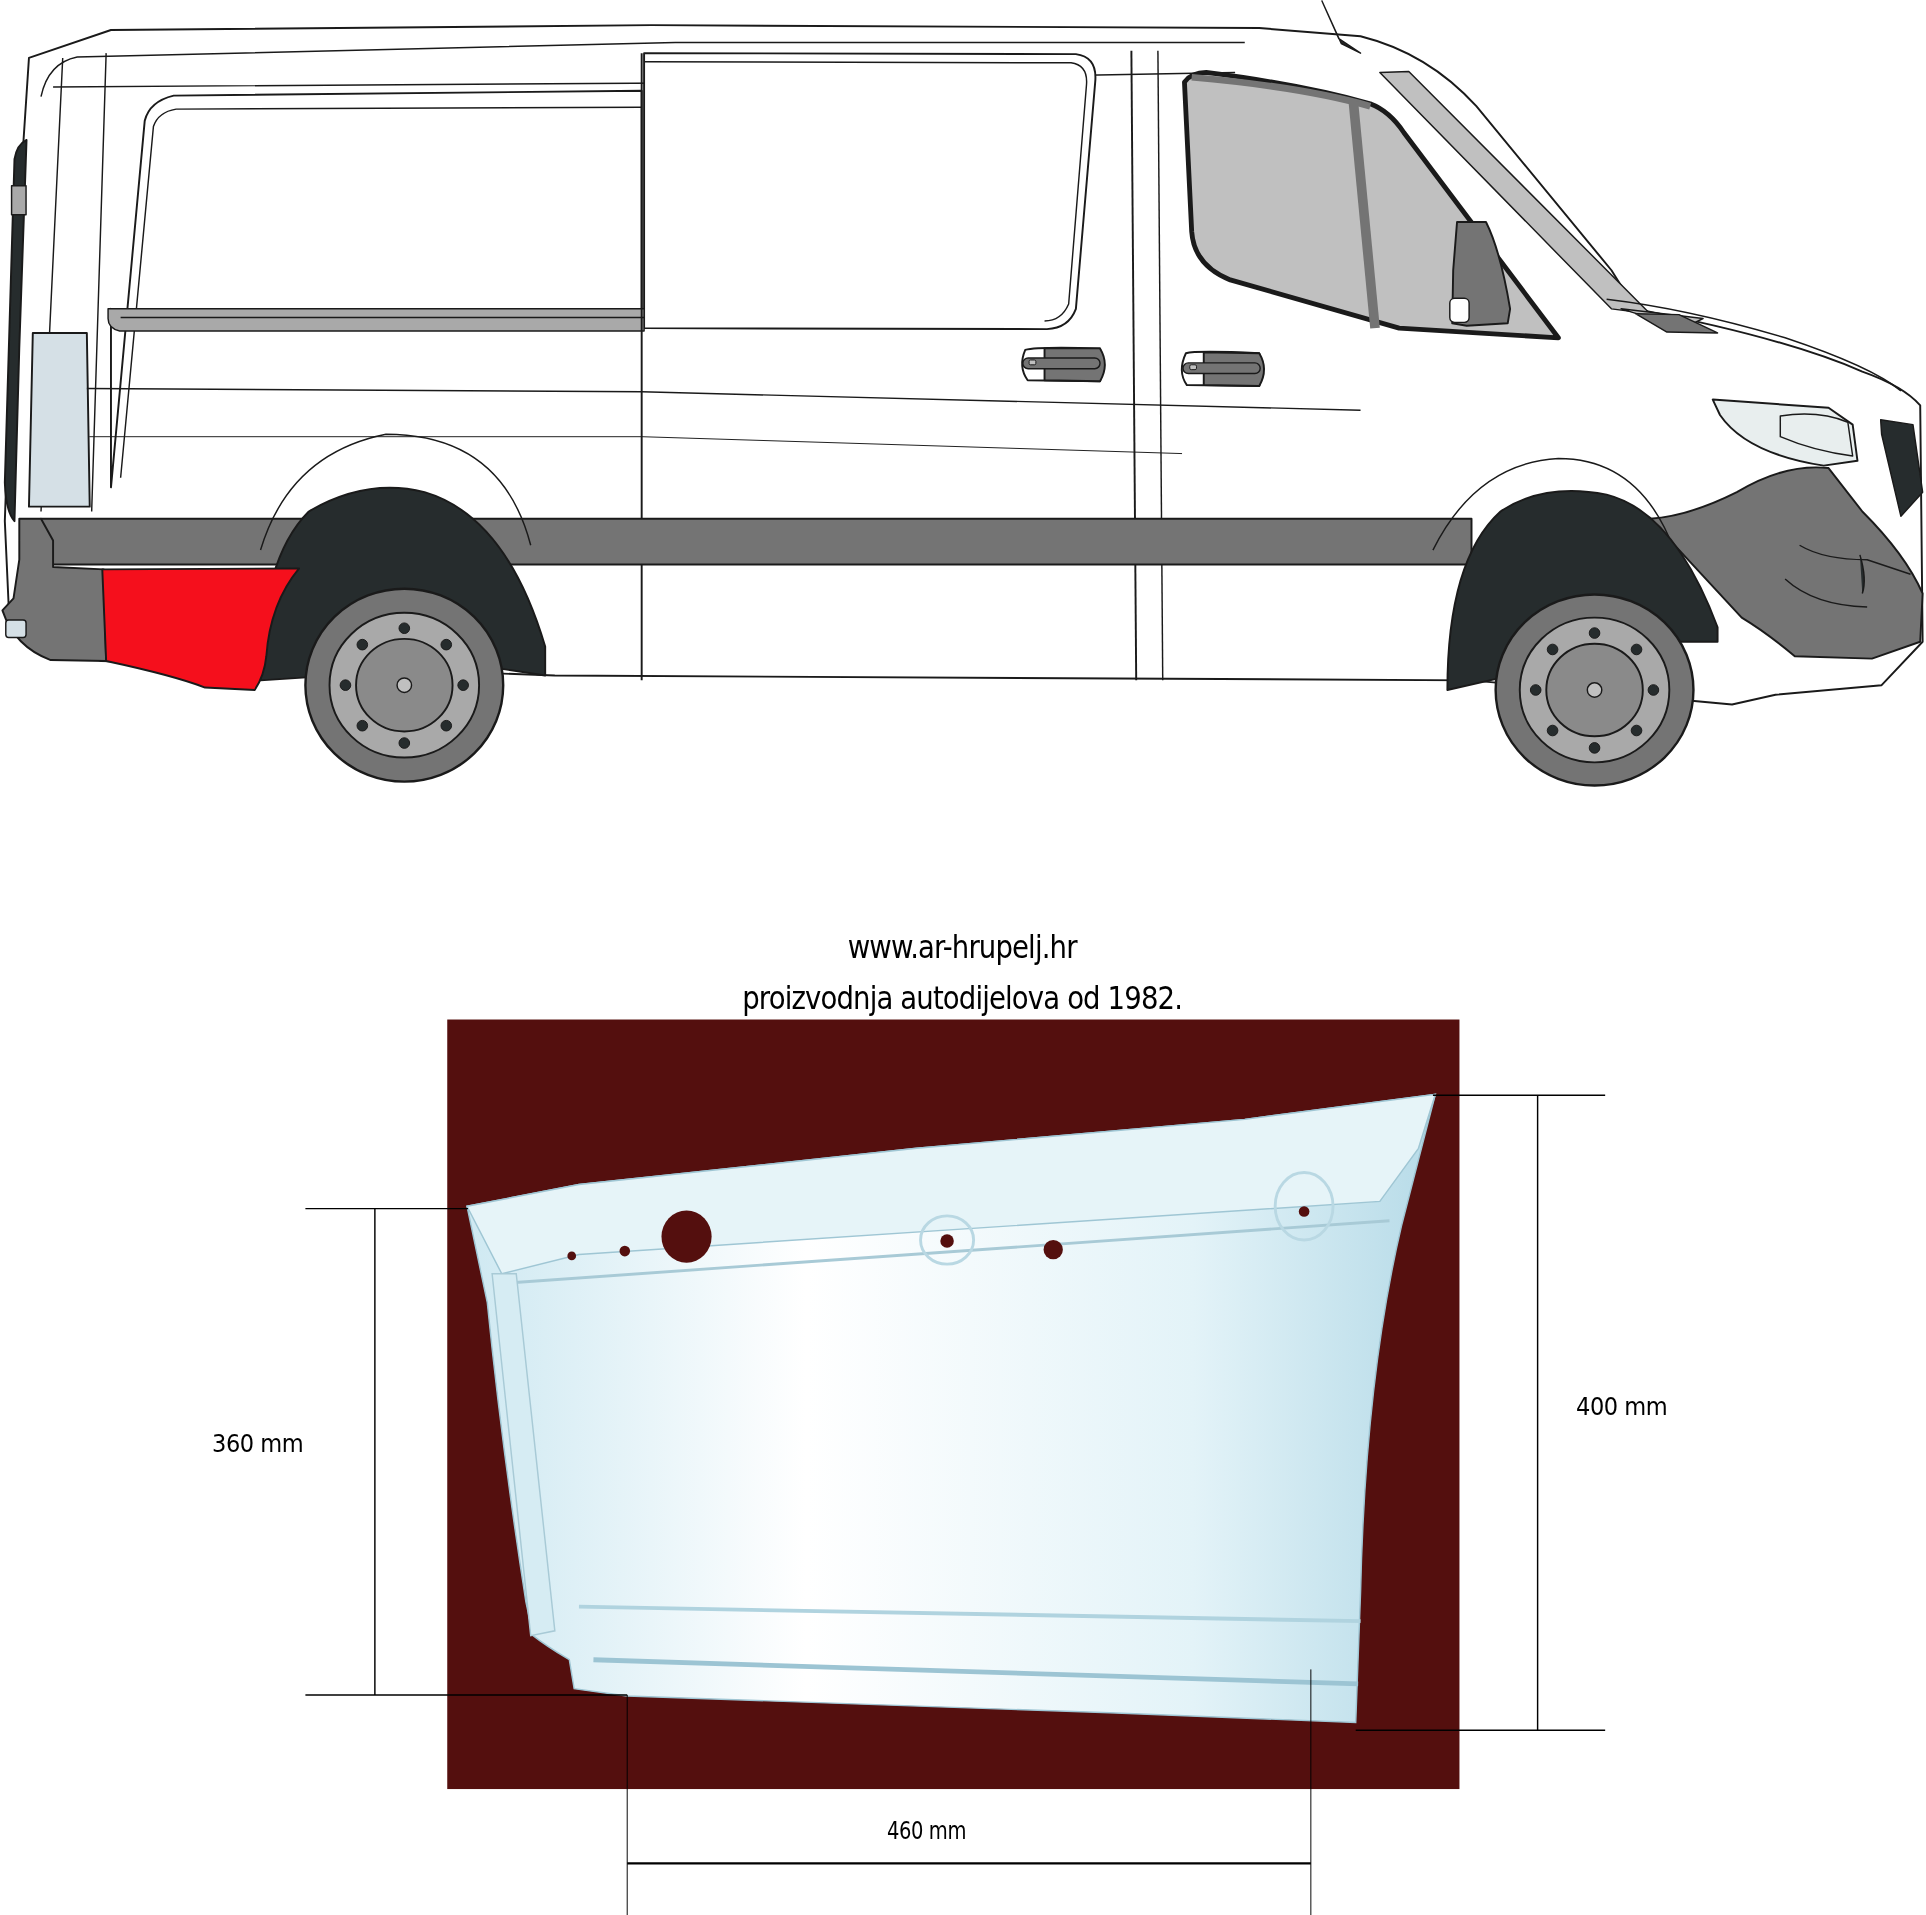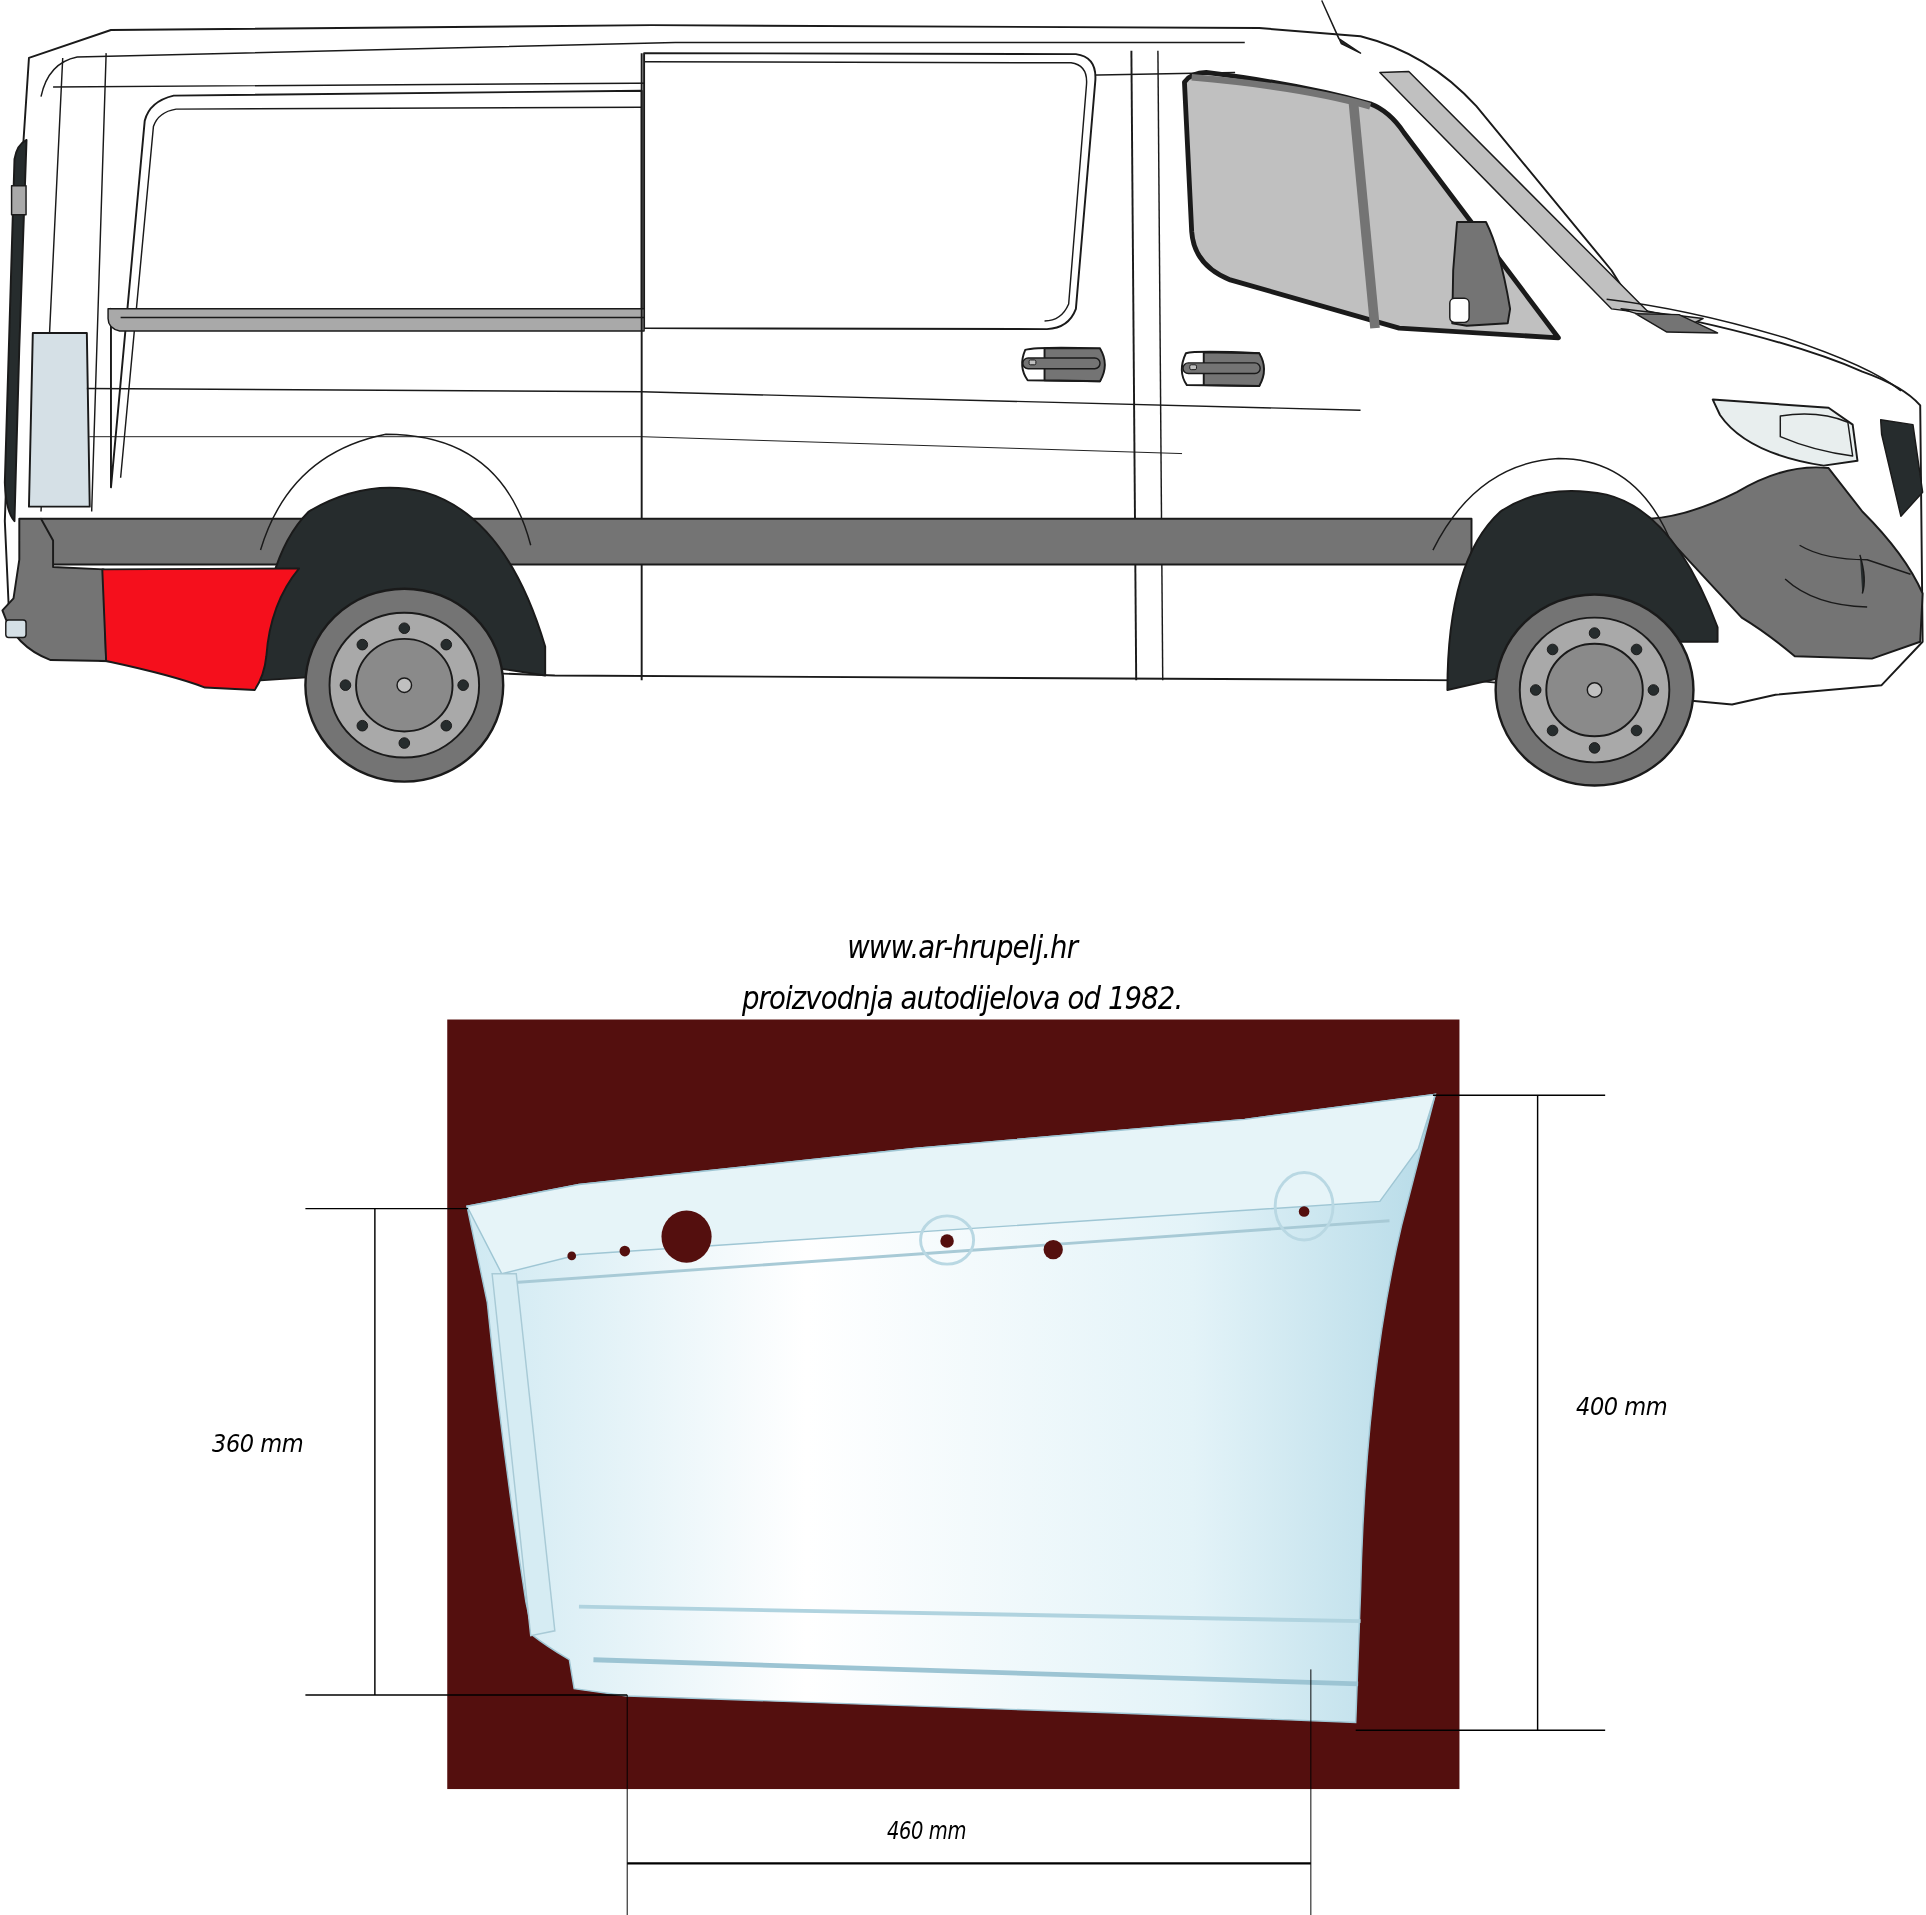--- a/index.html
+++ b/index.html
@@ -1,16 +1,16 @@
 <!DOCTYPE html>
 <html style="font-size:7.7px"><head>
   <meta charset="utf-8">
   <style>
     html, body { margin: 0; padding: 0; background: #ffffff; }
-    .canvas { position: relative; width: 1926px; height: 1916px; background: #ffffff; overflow: hidden; font-style: italic; }
+    .canvas { position: relative; width: 1926px; height: 1916px; background: #ffffff; overflow: hidden; }
     .canvas svg { position: absolute; left: 0; top: 0; }
     .txt { position: absolute; font-family: "DejaVu Sans", sans-serif; color: #000; white-space: nowrap; }
     .site-title { left: 0; width: 1926px; text-align: center; font-size: 32px; line-height: 1; letter-spacing: -1px; transform: scaleX(0.86); transform-origin: 957px 0; }
     .site-url { top: 931px; }
     .site-tagline { top: 982px; }
     .dim-label { font-size: 25px; line-height: 1; letter-spacing: -0.5px; transform: scaleX(0.9); }
     .dim-360 { left: 207px; top: 1431px; }
     .dim-400 { left: 1571px; top: 1394px; }
     .dim-460 { left: 887px; top: 1818px; transform: scaleX(0.78); transform-origin: left top; }
   </style>

